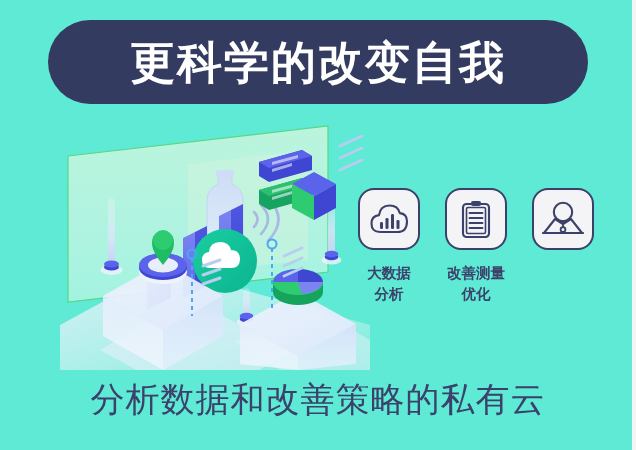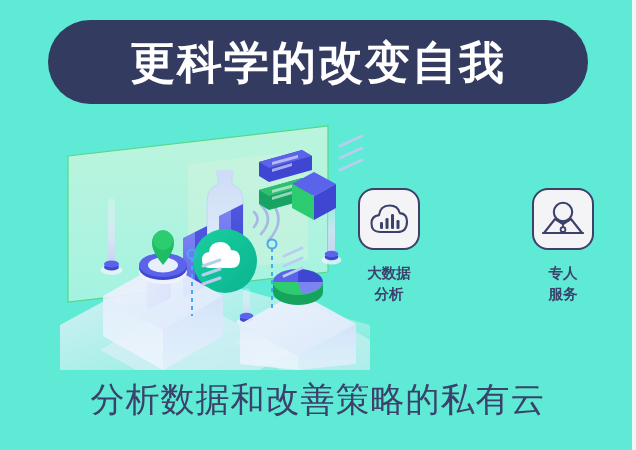--- a/index.html
+++ b/index.html
@@ -312,32 +312,47 @@
             <rect x="16.5" y="16" width="3" height="11" rx="1.3"></rect>
             <rect x="22" y="12" width="3" height="15" rx="1.3"></rect>
             <rect x="27.5" y="18" width="3" height="9" rx="1.3"></rect>
           </g>
         </svg>
       </div>
       <div class="feature-label">大数据
 分析</div>
     </div>
 
+    <div class="feature">
+      <div class="feature-icon-box">
+        <svg width="34" height="40" viewBox="0 0 34 40" xmlns="http://www.w3.org/2000/svg">
+          <rect x="4" y="5" width="26" height="33" rx="3.5" fill="none" stroke="#3b416a" stroke-width="2.1"></rect>
+          <rect x="7.5" y="8.5" width="19" height="26" rx="1.5" fill="none" stroke="#3b416a" stroke-width="1.6"></rect>
+          <rect x="12" y="2" width="10" height="5" rx="2" fill="#3b416a"></rect>
+          <g stroke="#3b416a" stroke-width="1.9" stroke-linecap="round">
+            <line x1="10.5" y1="14" x2="23.5" y2="14"></line>
+            <line x1="10.5" y1="19" x2="23.5" y2="19"></line>
+            <line x1="10.5" y1="24" x2="23.5" y2="24"></line>
+            <line x1="10.5" y1="29" x2="23.5" y2="29"></line>
+          </g>
+        </svg>
+      </div>
+      <div class="feature-label">改善测量
+优化</div>
+    </div>
 
     <div class="feature">
       <div class="feature-icon-box">
         <svg width="42" height="38" viewBox="0 0 42 38" xmlns="http://www.w3.org/2000/svg">
           <circle cx="21" cy="12" r="9.2" fill="none" stroke="#3b416a" stroke-width="2.1"></circle>
           <path d="M2,33 L13,19 L21,24 L29,19 L40,33" fill="none" stroke="#3b416a" stroke-width="2.1" stroke-linejoin="round"></path>
           <line x1="1" y1="33" x2="41" y2="33" stroke="#3b416a" stroke-width="2.1" stroke-linecap="round"></line>
           <path d="M21,21 L21,27" stroke="#3b416a" stroke-width="1.8" stroke-linecap="round"></path>
           <circle cx="21" cy="29.5" r="2.4" fill="none" stroke="#3b416a" stroke-width="1.8"></circle>
         </svg>
       </div>
-      <div class="feature-label">专人
-服务</div>
     </div>
 
   </div>
 
   <div id="tagline">分析数据和改善策略的私有云</div>
 
 </div>
 
 </body></html>

